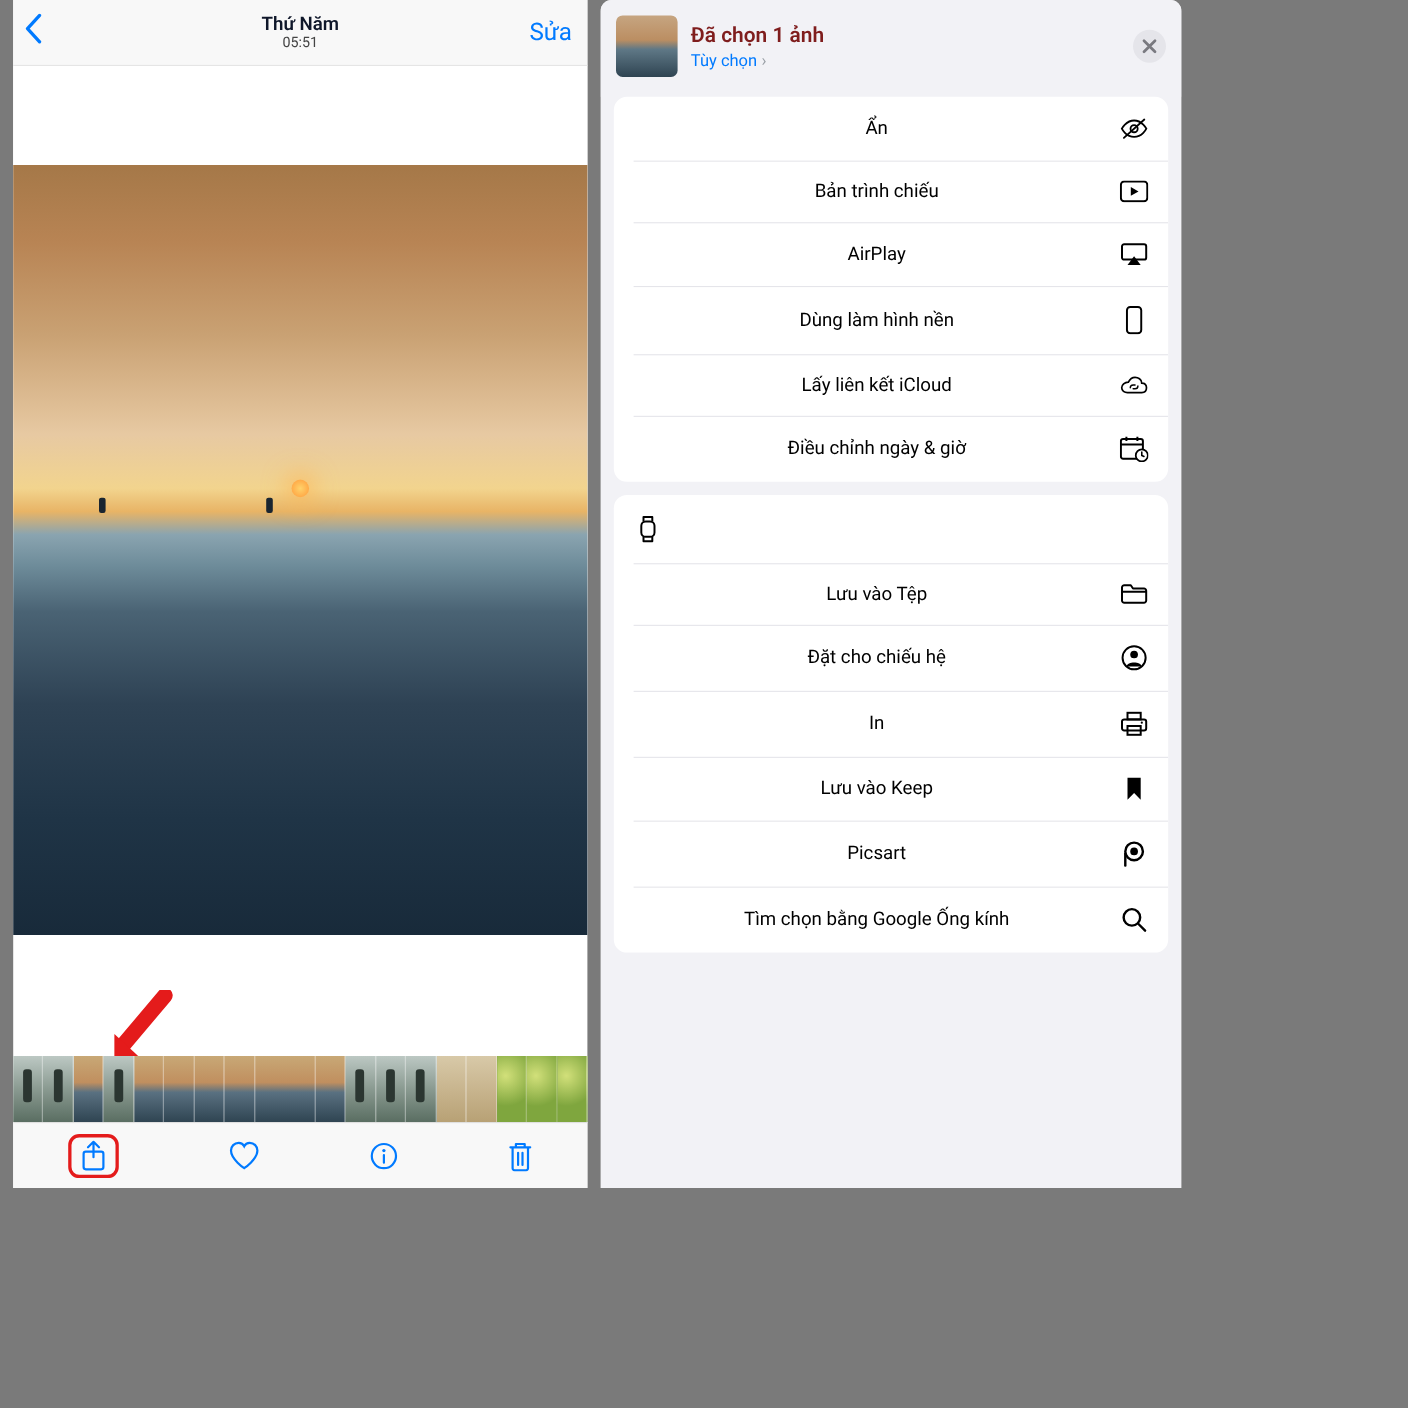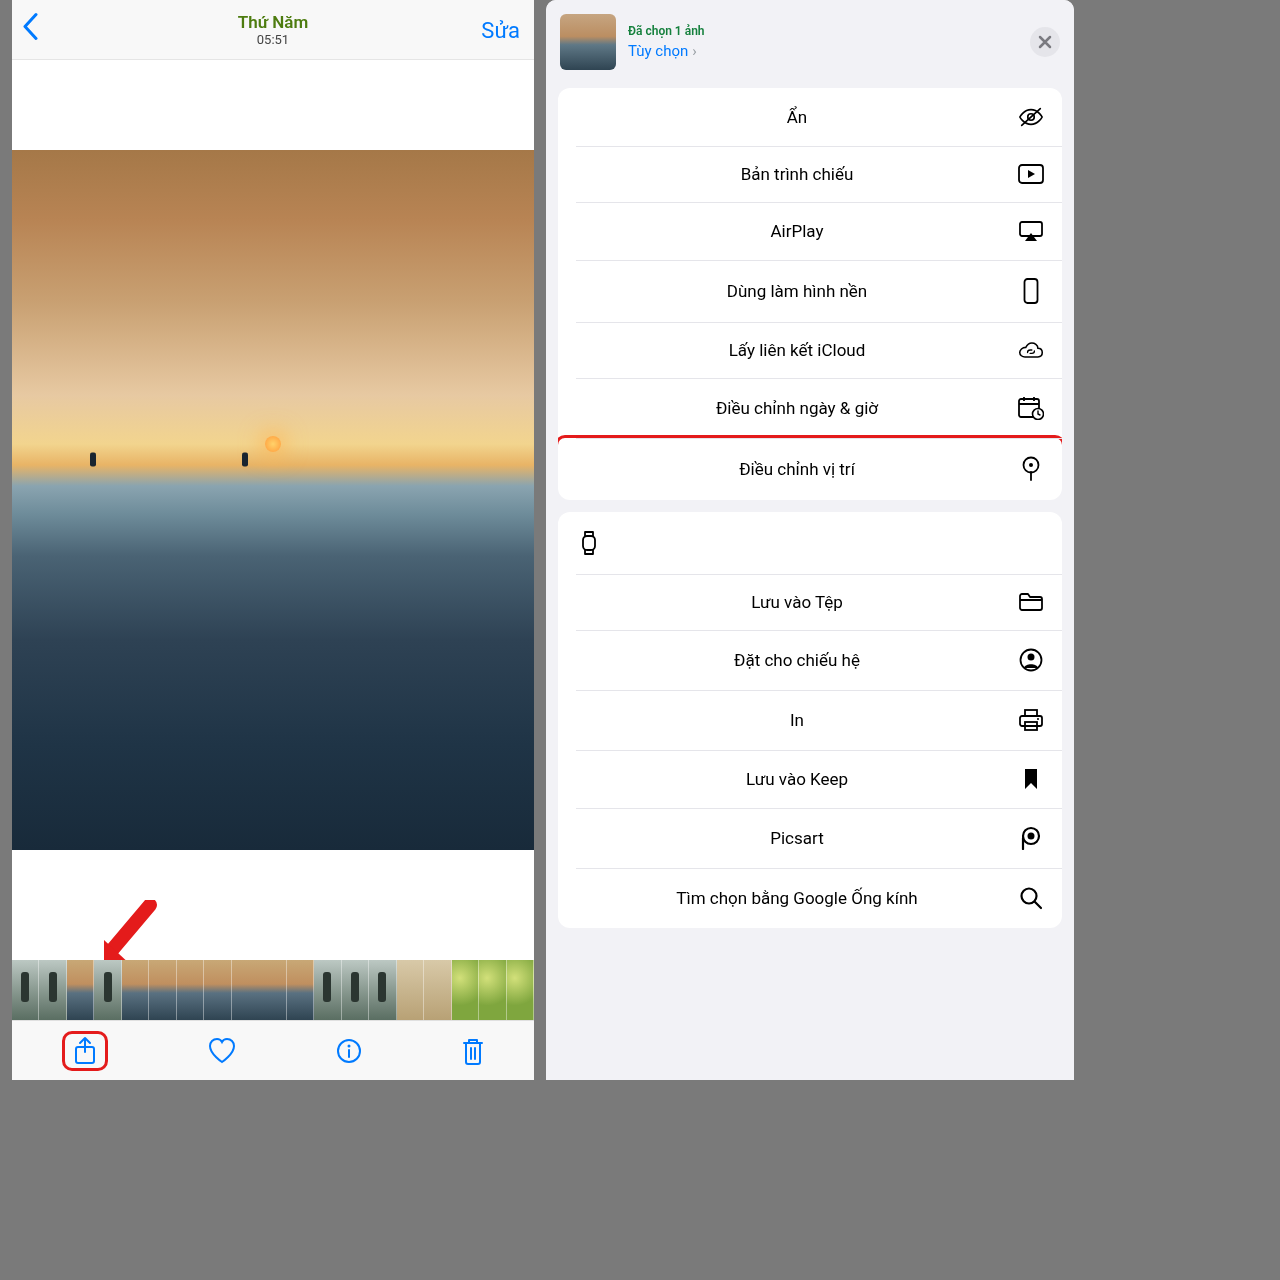--- a/index.html
+++ b/index.html
@@ -34,21 +34,21 @@
     position: absolute;
     left: 10px;
     top: 50%;
     transform: translateY(-50%);
     color: #007aff;
     font-size: 30px;
     font-weight: 400;
     cursor: pointer;
   }
   .header-center { text-align: center; line-height: 1.2; }
-  .header-day { font-size: 17px; font-weight: 600; color: #4d7c0f; }
+  .header-day { font-size: 17px; font-weight: 600; color: #0f172a; }
   .header-time { font-size: 13px; color: #444; }
   .edit-btn {
     position: absolute;
     right: 14px;
     top: 50%;
     transform: translateY(-50%);
     color: #007aff;
     font-size: 22px;
     cursor: pointer;
   }
@@ -141,21 +141,21 @@
     align-items: center;
     padding: 14px 14px 18px 14px;
     background: #f2f2f6;
   }
   .thumb-preview {
     width: 56px; height: 56px;
     border-radius: 6px;
     background: linear-gradient(to bottom,#c6a581 0%,#bb8e62 40%,#5f7886 55%,#2f4452 100%);
     margin-right: 12px;
   }
-  .selection-title { font-size: 12px; font-weight: 600; color:#15803d; line-height:1.3;}
+  .selection-title { font-size: 19px; font-weight: 600; color:#7f1d1d; line-height:1.3;}
   .options-link { color:#007aff; font-size:15px; margin-top:2px; cursor:pointer;}
   .options-link .chev { margin-left:4px; color:#9aa0a6;}
   .close-btn {
     margin-left: auto;
     width: 30px; height: 30px;
     border-radius: 50%;
     background: #e5e5ea;
     color: #7a7a80;
     display:flex; align-items:center; justify-content:center;
     font-size: 18px;
@@ -340,30 +340,20 @@
         <span class="action-label">Điều chỉnh ngày &amp; giờ</span>
         <span class="action-icon">
           <svg width="26" height="24" viewBox="0 0 26 24">
             <rect x="1" y="3" width="20" height="18" rx="2" stroke="#000" stroke-width="1.8" fill="none"></rect>
             <path d="M1 8 L21 8 M6 1 L6 5 M16 1 L16 5" stroke="#000" stroke-width="1.8"></path>
             <circle cx="20" cy="18" r="5.5" fill="#fff" stroke="#000" stroke-width="1.6"></circle>
             <path d="M20 15 L20 18 L22 19" stroke="#000" stroke-width="1.4" fill="none" stroke-linecap="round"></path>
           </svg>
         </span>
       </div>
-      <div class="action-row highlight">
-        <span class="action-label">Điều chỉnh vị trí</span>
-        <span class="action-icon">
-          <svg width="22" height="26" viewBox="0 0 22 26">
-            <circle cx="11" cy="9" r="7.5" stroke="#000" stroke-width="1.8" fill="none"></circle>
-            <circle cx="11" cy="9" r="2" fill="#000"></circle>
-            <path d="M11 16 L11 24" stroke="#000" stroke-width="1.8" stroke-linecap="round"></path>
-          </svg>
-        </span>
-      </div>
     </div>
   <div class="action-list" id="group2">
       <div class="action-row">
         <span class="action-icon">
           <svg width="18" height="26" viewBox="0 0 18 26">
             <rect x="3" y="6" width="12" height="14" rx="4" stroke="#000" stroke-width="1.8" fill="none"></rect>
             <path d="M5 6 L5 2 L13 2 L13 6 M5 20 L5 24 L13 24 L13 20" stroke="#000" stroke-width="1.8" fill="none" stroke-linejoin="round"></path>
           </svg>
         </span>
       </div>

